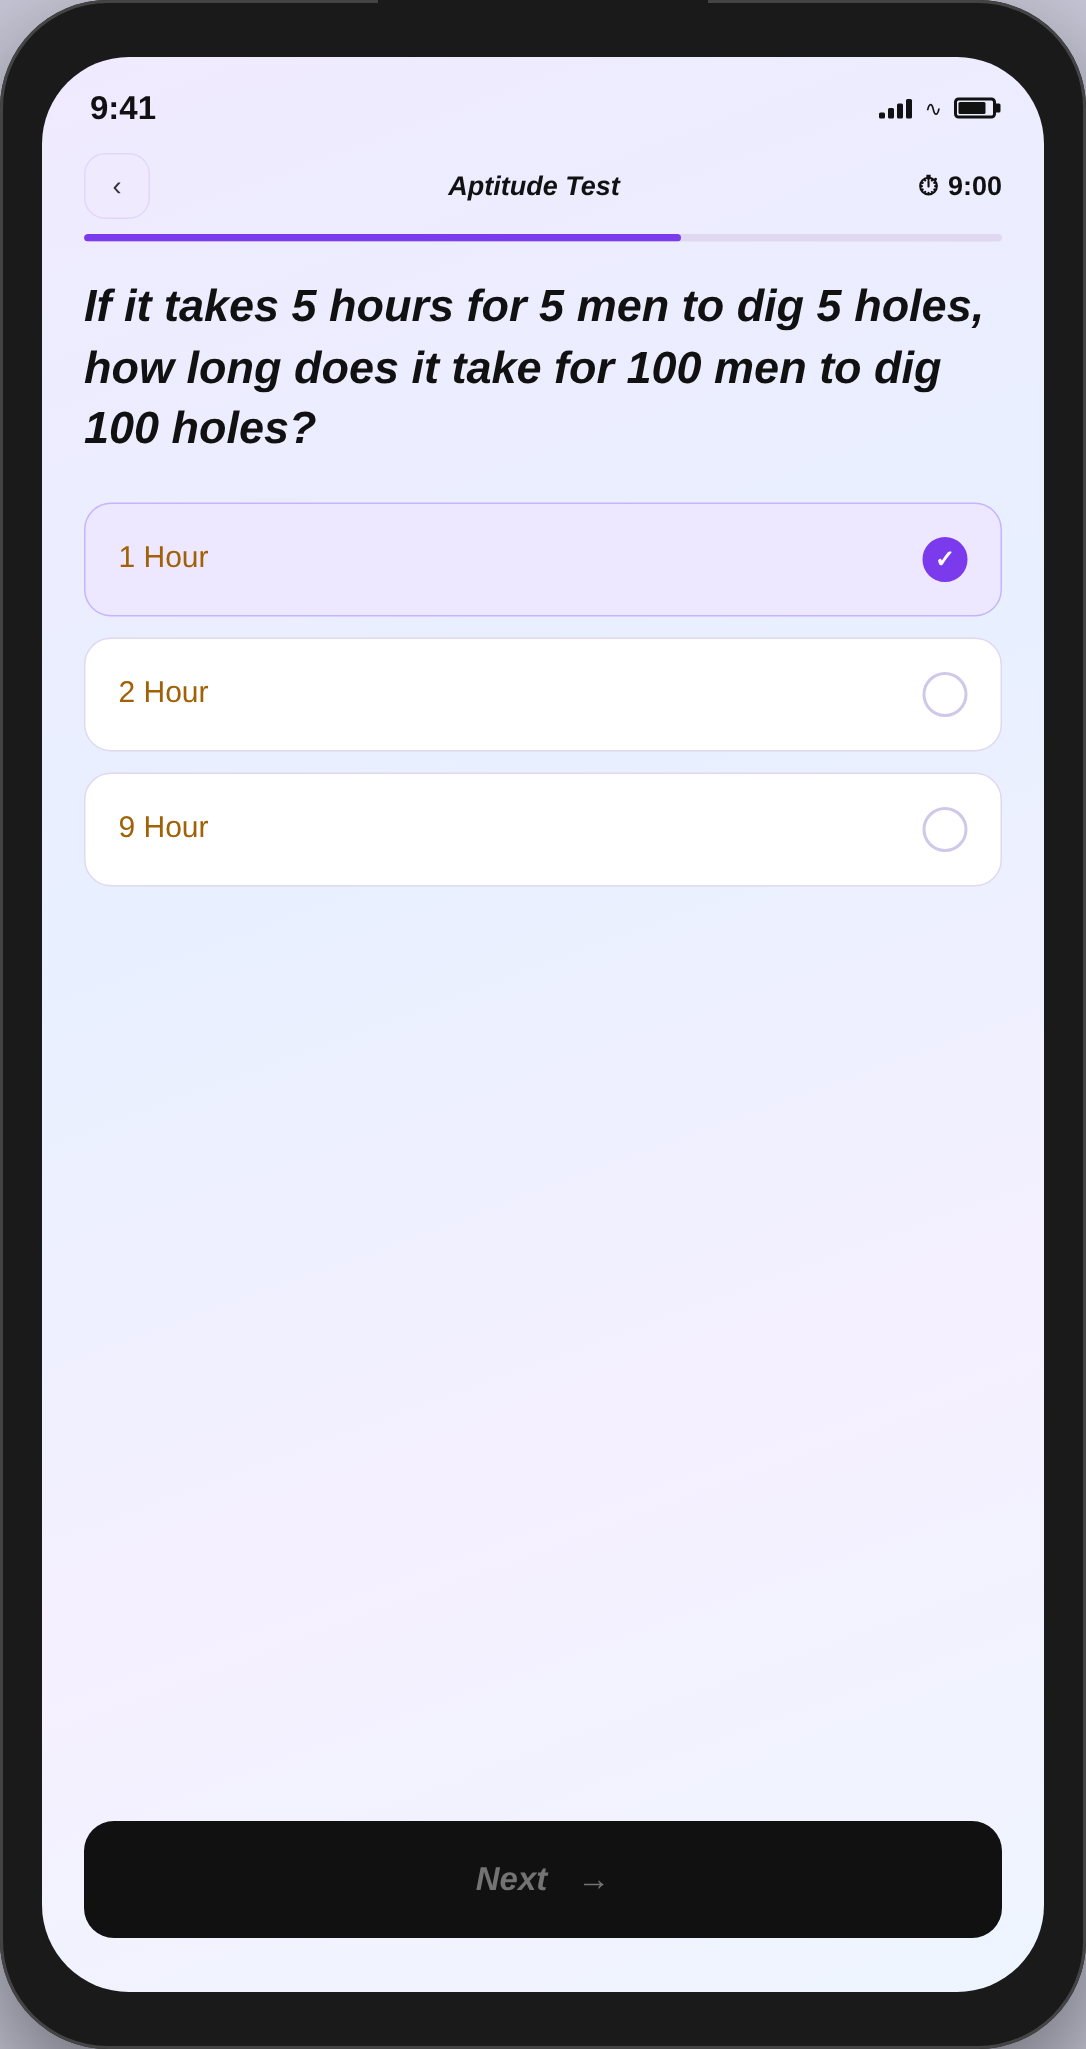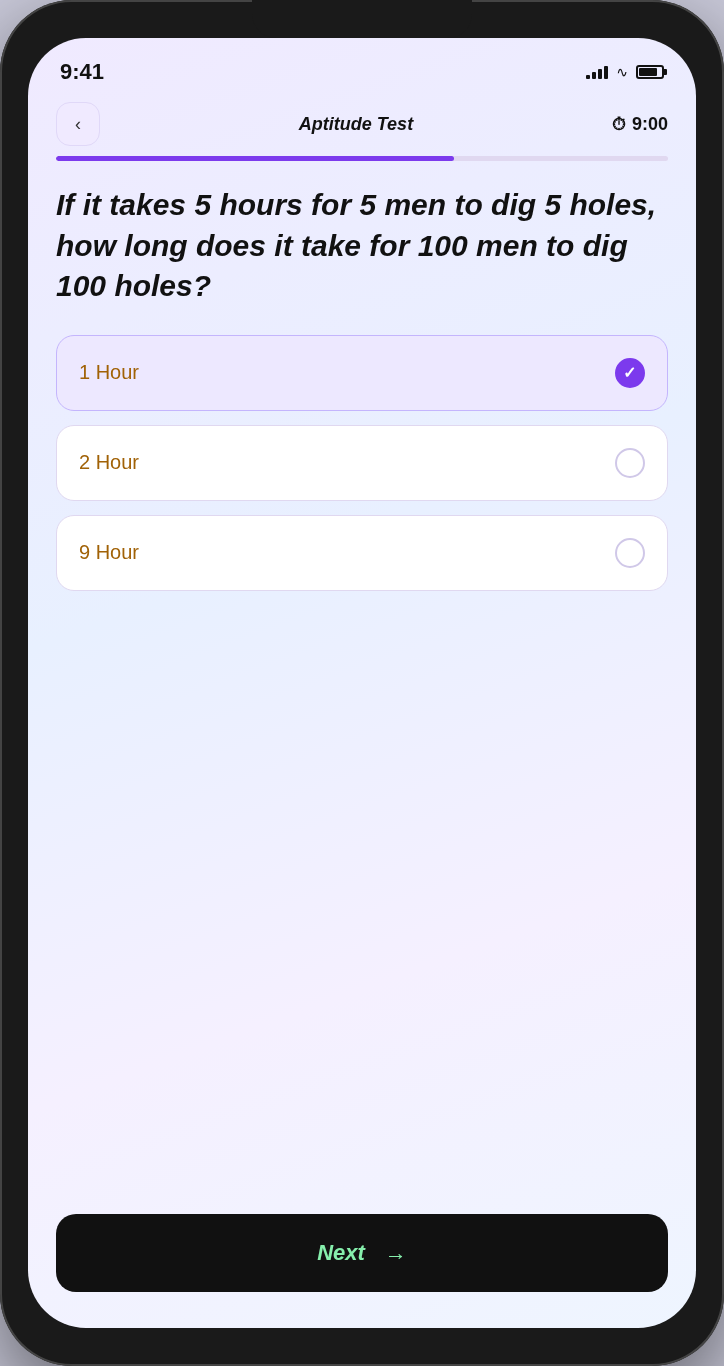--- a/index.html
+++ b/index.html
@@ -219,21 +219,21 @@
       color: #fff;
       font-size: 16px;
       font-weight: 700;
     }
     .bottom-bar {
       padding: 20px 28px 36px;
     }
     .next-btn {
       width: 100%;
       background: #111;
-      color: #86efac;
+      color: #737373;
       font-size: 22px;
       font-weight: 800;
       font-style: italic;
       border: none;
       border-radius: 20px;
       padding: 26px;
       cursor: pointer;
       display: flex;
       align-items: center;
       justify-content: center;

